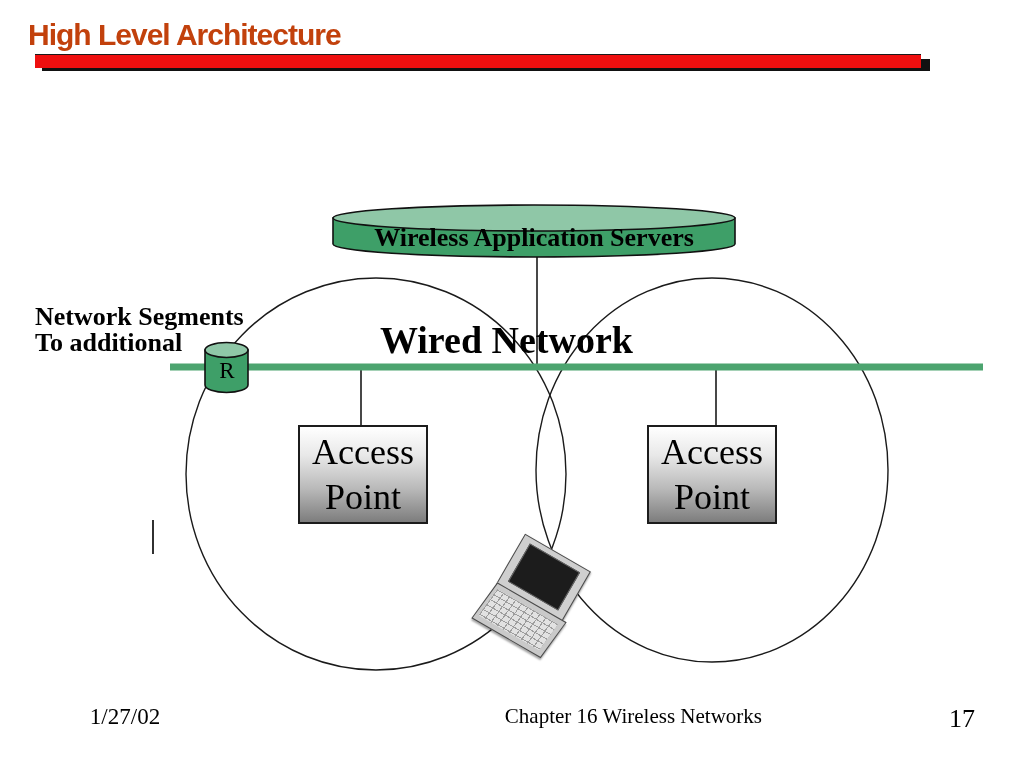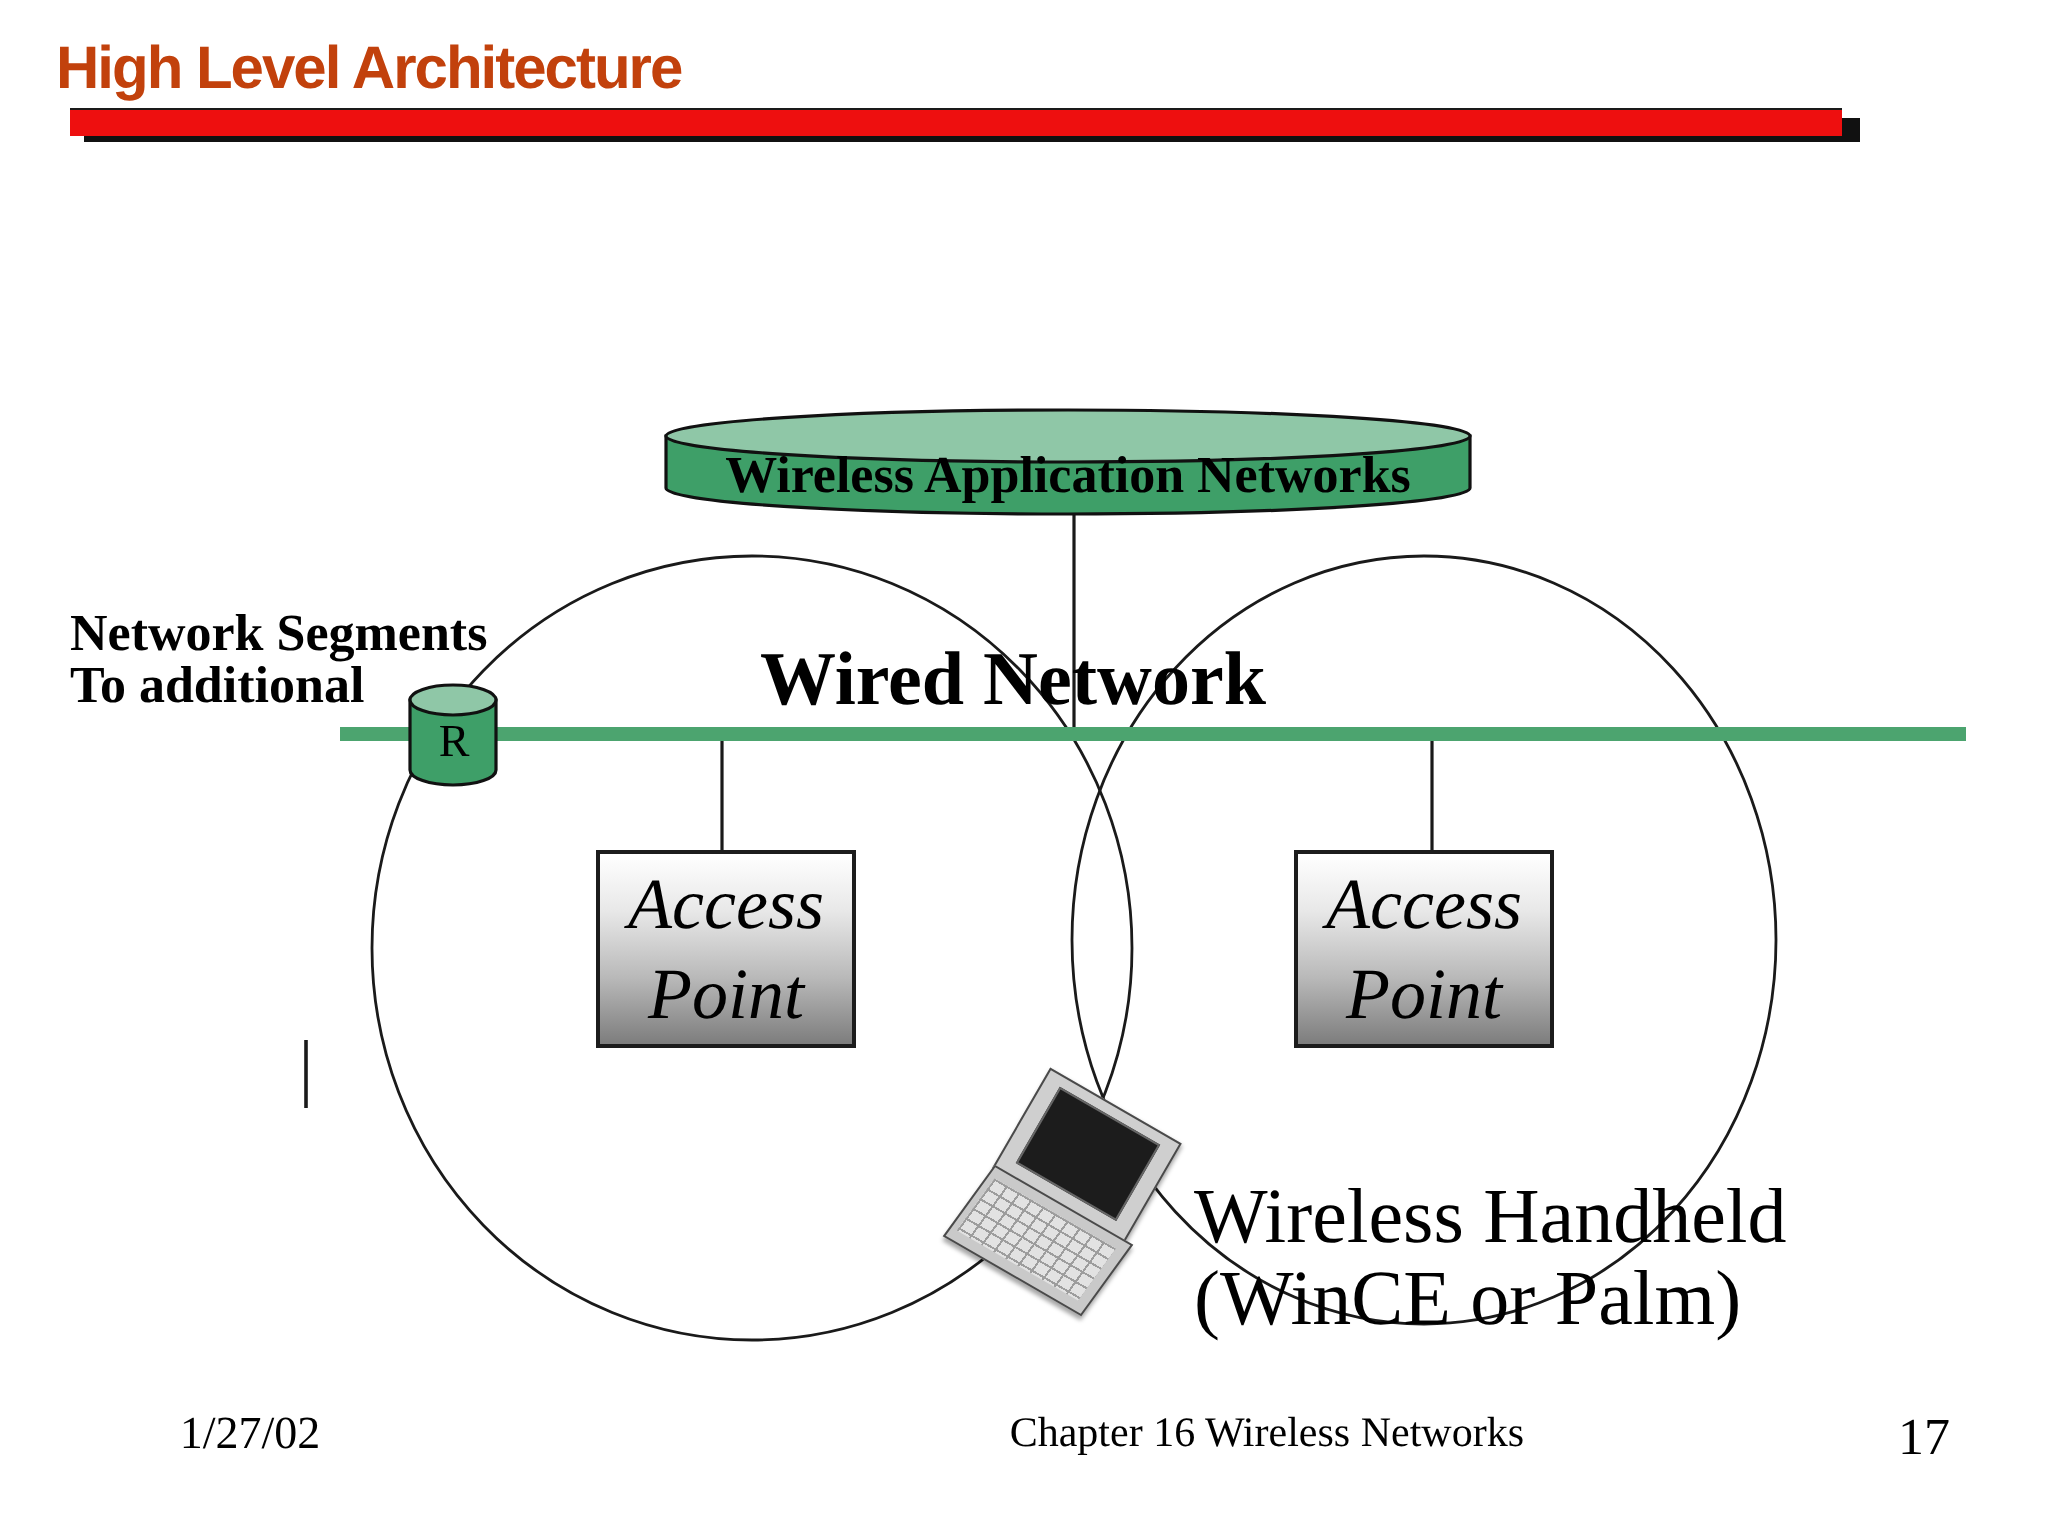--- a/index.html
+++ b/index.html
@@ -31,21 +31,21 @@
     font-weight:bold;font-size:38px;line-height:40px;
   }
   .router-label{
     position:absolute;left:205px;top:358px;width:44px;text-align:center;
     font-size:23px;
   }
   .ap-box{
     position:absolute;width:126px;height:95px;border:2px solid #1c1c1c;
     background:linear-gradient(to bottom,#ffffff 0%,#e8e8e8 30%,#b9b9b9 65%,#7d7d7d 100%);
     text-align:center;font-size:36px;line-height:45px;
-    display:flex;flex-direction:column;justify-content:center;font-style:italic;
+    display:flex;flex-direction:column;justify-content:center;
   }
   .ap-left{left:298px;top:425px;}
   .ap-right{left:647px;top:425px;}
   .handheld-label{
     position:absolute;left:597px;top:588px;width:330px;
     font-size:39px;line-height:41px;
   }
   
   .handheld{
     position:absolute;left:493px;top:546px;width:80px;height:100px;
@@ -96,21 +96,21 @@
 
     <line x1="170" y1="367" x2="983" y2="367" stroke="#4ca46f" stroke-width="7"></line>
 
     <path d="M333,218 L333,244 A201,13 0 0 0 735,244 L735,218 Z" fill="#3e9f68" stroke="#111" stroke-width="1.6"></path>
     <ellipse cx="534" cy="218" rx="201" ry="13" fill="#8fc7a7" stroke="#111" stroke-width="1.6"></ellipse>
 
     <path d="M205,350 L205,385 A21.5,7.5 0 0 0 248,385 L248,350 Z" fill="#3e9f68" stroke="#111" stroke-width="1.6"></path>
     <ellipse cx="226.5" cy="350" rx="21.5" ry="7.5" fill="#8fc7a7" stroke="#111" stroke-width="1.6"></ellipse>
   </svg>
 
-  <div class="servers-label">Wireless Application Networks</div>
+  <div class="servers-label">Wireless Application Servers</div>
 
   <div class="segments-note">
     <div>Network Segments</div>
     <div>To additional</div>
   </div>
 
   <div class="wired-label">Wired Network</div>
 
   <div class="router-label">R</div>
 
@@ -126,22 +126,18 @@
 
   <div class="handheld">
     <div class="hh-lid">
       <div class="hh-screen"></div>
     </div>
     <div class="hh-deck">
       <div class="hh-keys"></div>
     </div>
   </div>
 
-  <div class="handheld-label">
-    <div>Wireless Handheld</div>
-    <div>(WinCE or Palm)</div>
-  </div>
 
   <div class="footer-date">1/27/02</div>
   <div class="footer-title">Chapter 16 Wireless Networks</div>
   <div class="footer-page">17</div>
 
 </div>
 
 </body></html>

